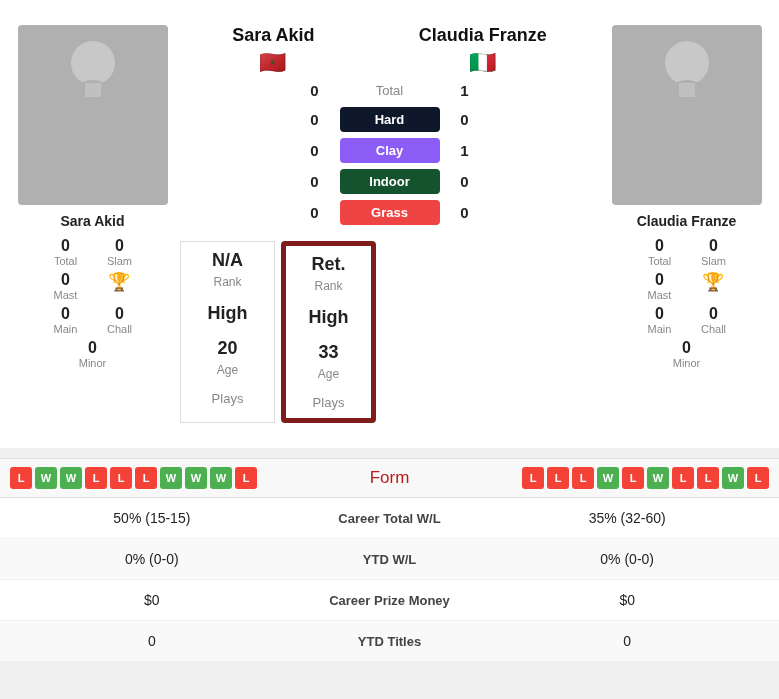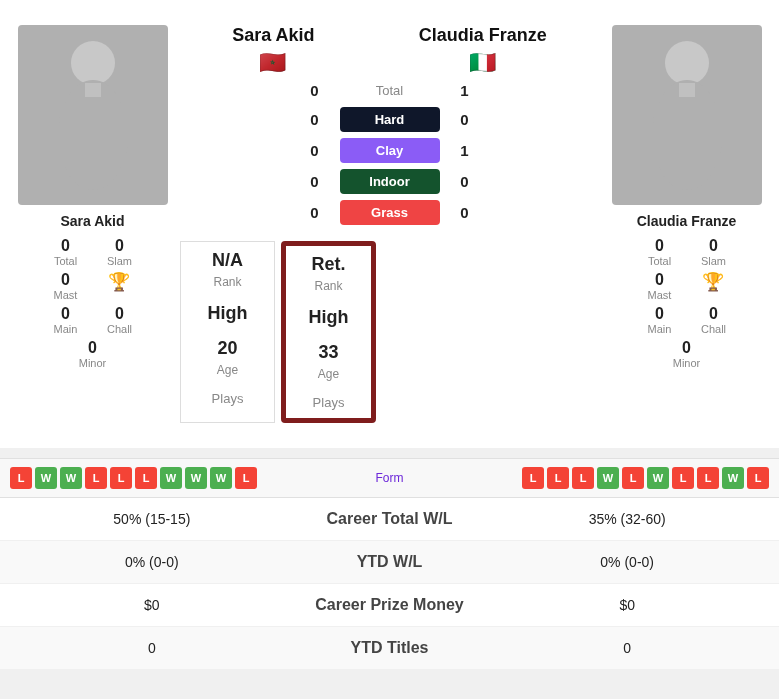--- a/index.html
+++ b/index.html
@@ -191,22 +191,22 @@
       flex: 1;
     }
 
     .form-badges-right {
       justify-content: flex-end;
     }
 
     .form-label {
       width: 120px;
       text-align: center;
-      font-size: 12px;
-      color: #6d28d9;
+      font-size: 17px;
+      color: #b91c1c;
     }
 
     .form-badge {
       width: 22px;
       height: 22px;
       border-radius: 3px;
       display: flex;
       align-items: center;
       justify-content: center;
       font-size: 11px;
@@ -224,21 +224,21 @@
       border-bottom: 1px solid #f0f0f0;
     }
 
     .stat-row:nth-child(even) {
       background: #f9f9f9;
     }
 
     .stat-row-label {
       flex: 1;
       text-align: center;
-      font-size: 16px;
+      font-size: 13px;
       font-weight: bold;
       color: #444;
     }
 
     .stat-row-left, .stat-row-right {
       flex: 1;
       text-align: center;
       font-size: 14px;
       color: #222;
     }

